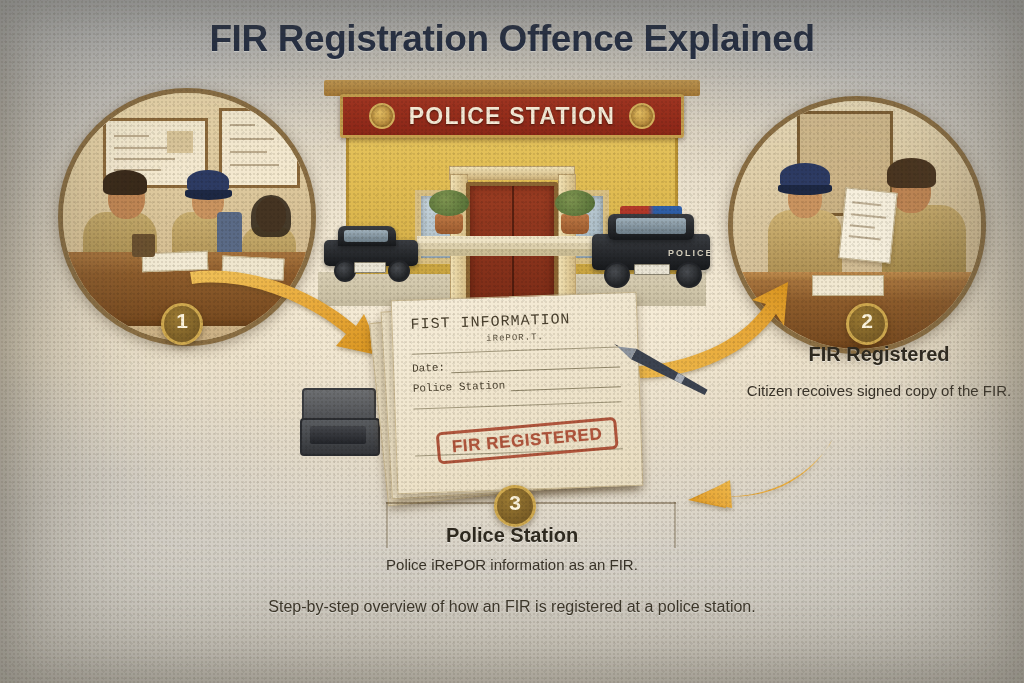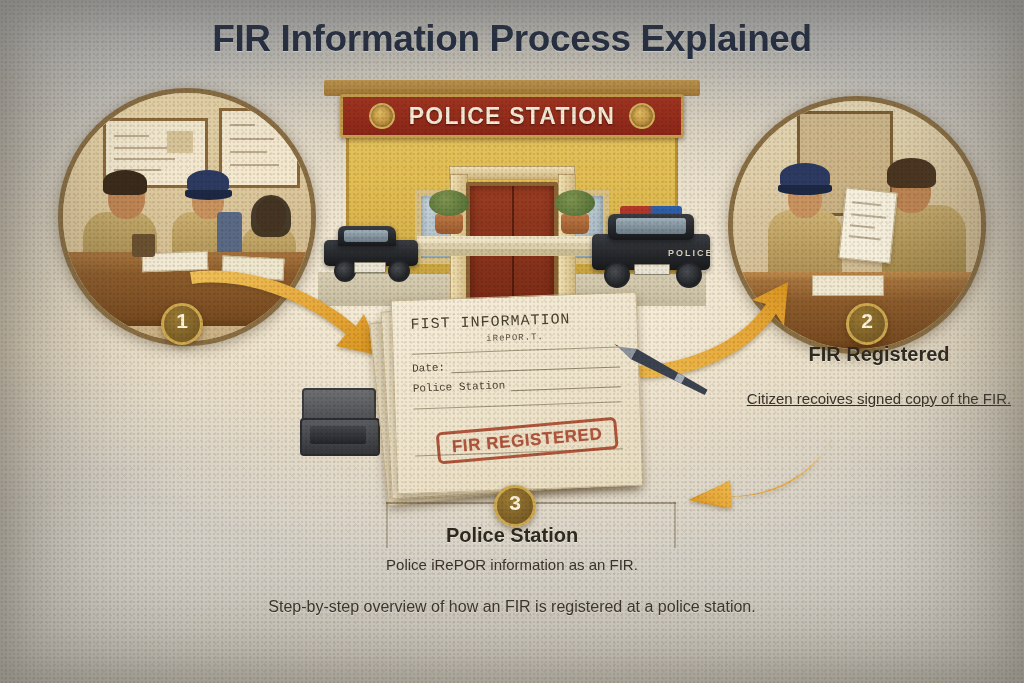--- a/index.html
+++ b/index.html
@@ -154,35 +154,35 @@
     background:radial-gradient(circle at 38% 32%,#9b7a33,#6f5423);
     border:3px solid #cfa94f;
     color:#fdf4dd;font-weight:bold;font-size:21px;line-height:30px;text-align:center;
     box-shadow:0 2px 6px rgba(60,40,10,.45);
   }
   .step-title{position:absolute;text-align:center;font-weight:bold;font-size:20px;color:#2f2a20;
     text-shadow:0 1px 0 rgba(255,255,255,.5);}
   .step-desc{position:absolute;text-align:center;font-size:15px;color:#3a342a;line-height:1.45;}
   #b1{left:161px;top:303px;} #b2{left:846px;top:303px;} #b3{left:494px;top:485px;}
   #t1{left:22px;top:343px;width:315px;} #d1{left:22px;top:372px;width:315px;}
-  #t2{left:734px;top:343px;width:290px;} #d2{left:734px;top:388px;width:290px;text-decoration:underline;}
+  #t2{left:734px;top:343px;width:290px;} #d2{left:734px;top:380px;width:290px;}
   #t3{left:352px;top:524px;width:320px;} #d3{left:312px;top:554px;width:400px;}
   #caption{position:absolute;left:0;top:598px;width:100%;text-align:center;
     font-size:16px;color:#3b3528;text-shadow:0 1px 0 rgba(255,255,255,.45);}
   
   #shelf{position:absolute;left:386px;top:502px;width:290px;height:2px;background:rgba(90,70,40,.45);}
   #shelf-l{position:absolute;left:386px;top:502px;width:2px;height:46px;background:rgba(90,70,40,.32);}
   #shelf-r{position:absolute;left:674px;top:502px;width:2px;height:46px;background:rgba(90,70,40,.32);}
 </style>
 </head>
 <body>
 
 <div id="poster">
 
-  <div id="title">FIR Information Process Explained</div>
+  <div id="title">FIR Registration Offence Explained</div>
 
   <div class="circle" id="circle1">
     <div class="scene">
       <div class="wall" style="background:linear-gradient(170deg,#ecd9ae 0%,#dcc79c 45%,#c9ad81 100%);"></div>
 
       <div class="frame" style="left:16%;top:10%;width:40%;height:26%;">
         <div class="line" style="left:8%;top:22%;width:36%;"></div>
         <div class="line" style="left:8%;top:40%;width:72%;"></div>
         <div class="line" style="left:8%;top:58%;width:62%;"></div>
         <div class="line" style="left:8%;top:74%;width:48%;"></div>

